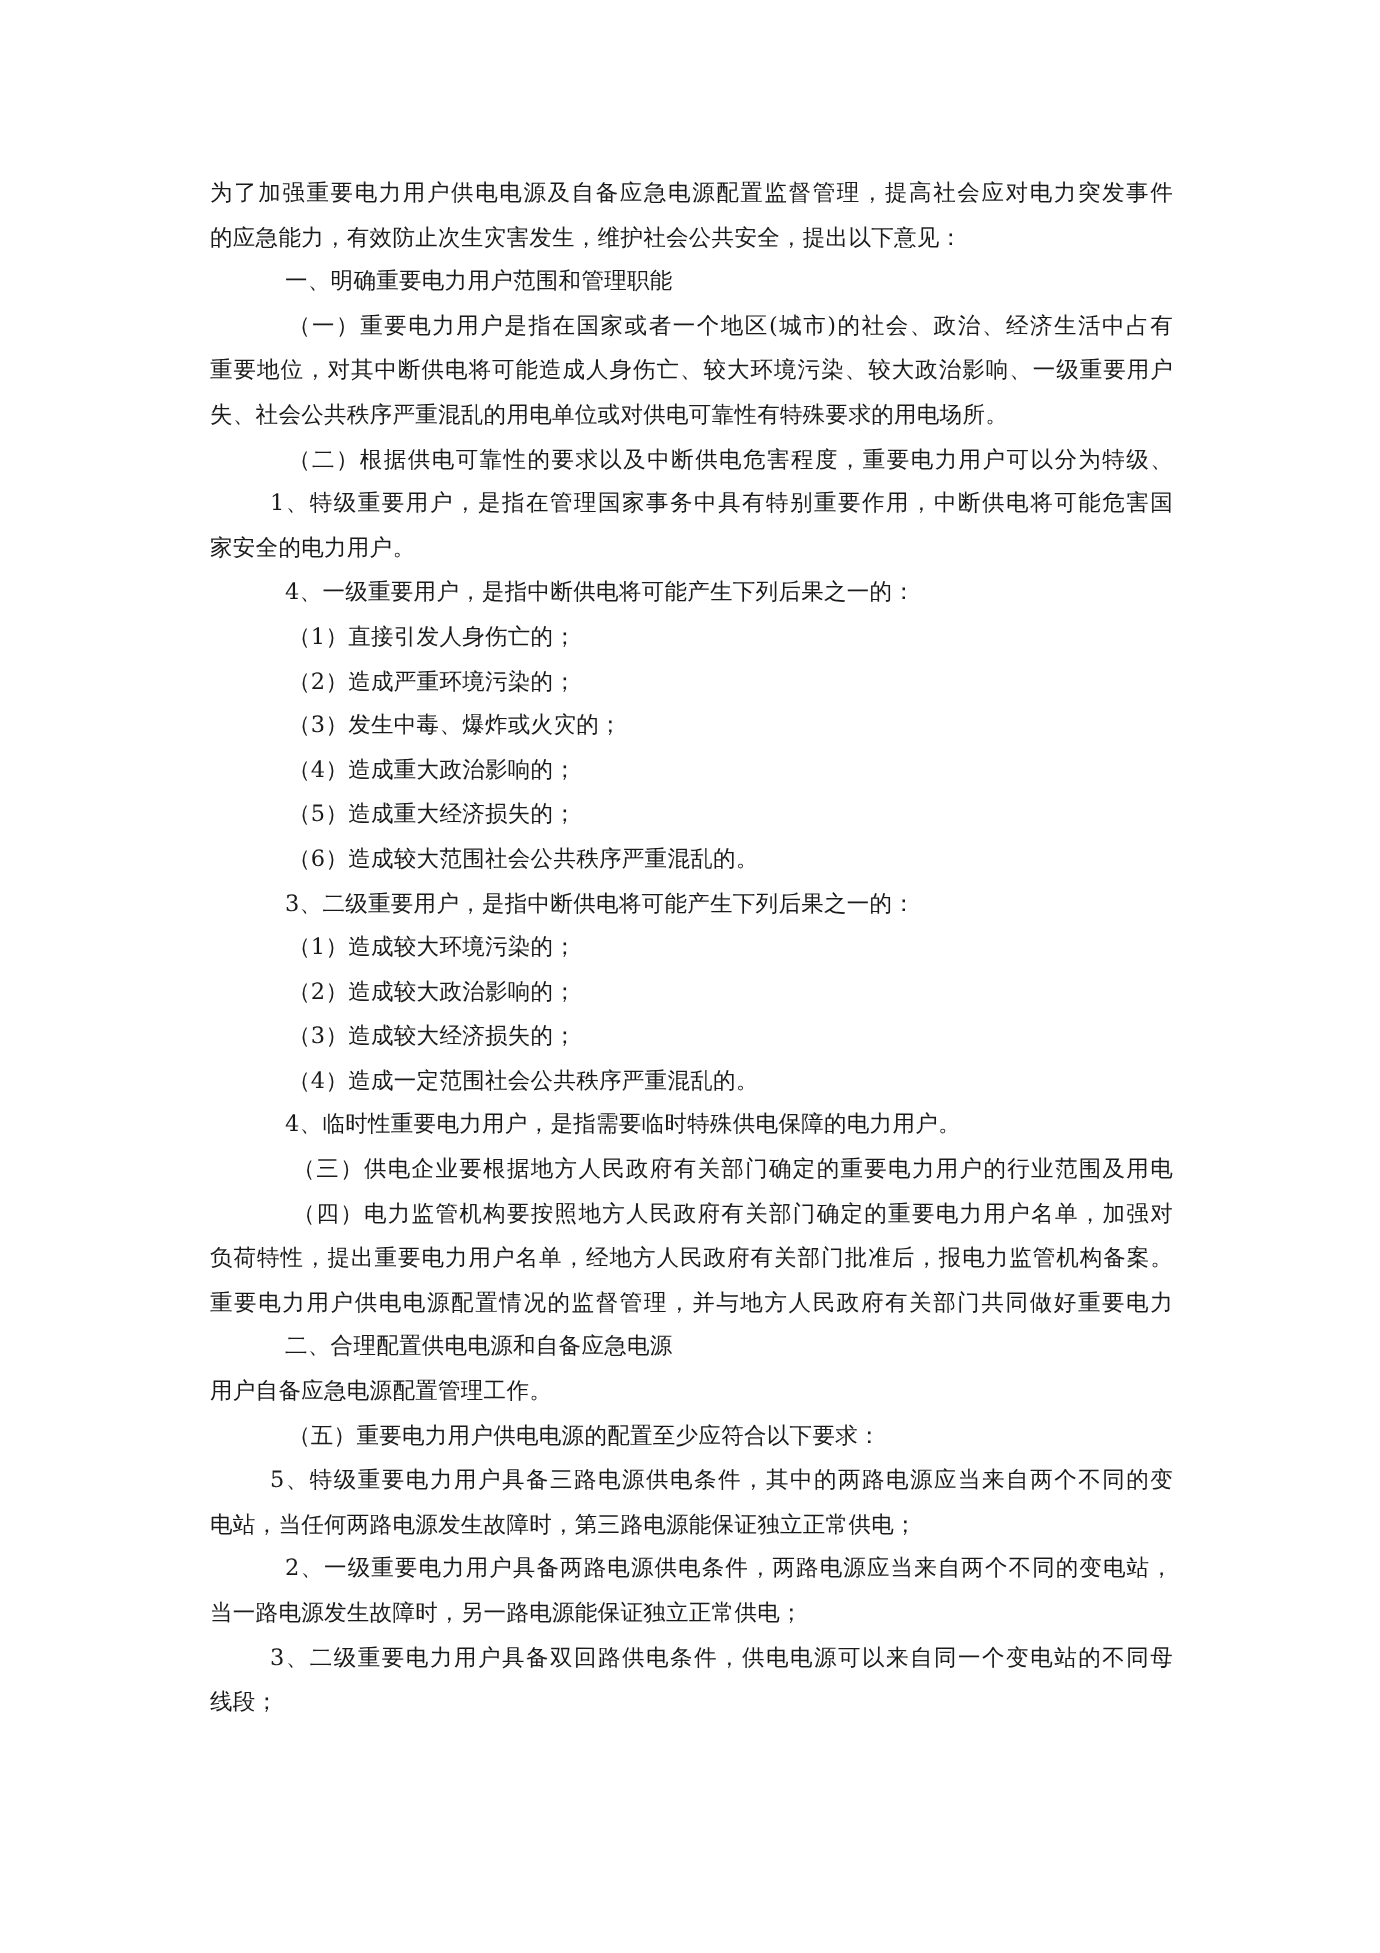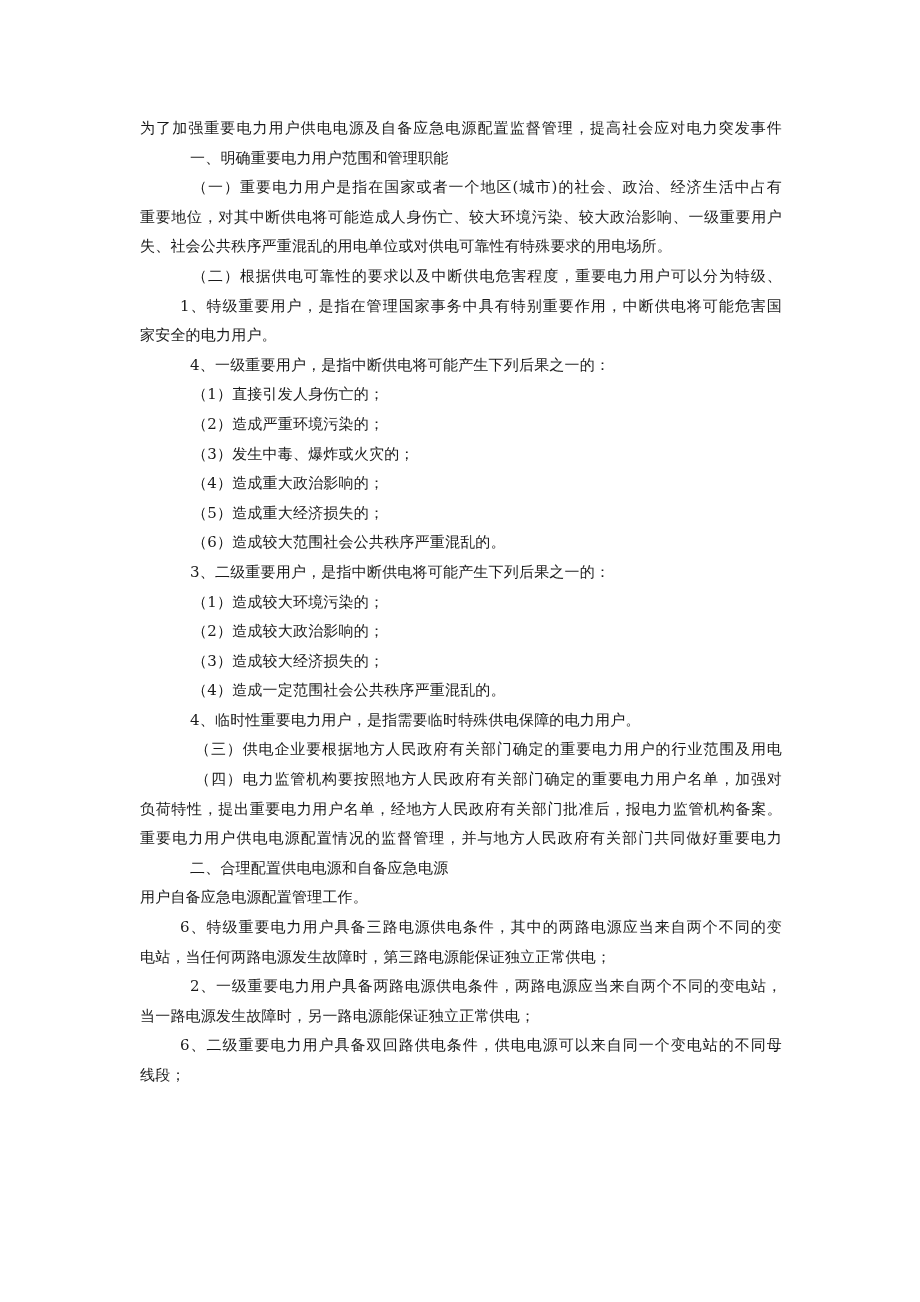--- a/index.html
+++ b/index.html
@@ -47,20 +47,21 @@
   .i52 { padding-left: 52px; }
   .i55 { padding-left: 55px; }
 </style>
 </head>
 <body>
 
 <div class="page">
   <div class="content">
 
     <div class="line i0 justify">为了加强重要电力用户供电电源及自备应急电源配置监督管理，提高社会应对电力突发事件</div>
+    <div class="line i0">的应急能力，有效防止次生灾害发生，维护社会公共安全，提出以下意见：</div>
 
     <div class="line i50">一、明确重要电力用户范围和管理职能</div>
 
     <div class="line i52 justify">（一）重要电力用户是指在国家或者一个地区(城市)的社会、政治、经济生活中占有</div>
     <div class="line i0 justify">重要地位，对其中断供电将可能造成人身伤亡、较大环境污染、较大政治影响、一级重要用户</div>
     <div class="line i0">失、社会公共秩序严重混乱的用电单位或对供电可靠性有特殊要求的用电场所。</div>
 
     <div class="line i52 justify">（二）根据供电可靠性的要求以及中断供电危害程度，重要电力用户可以分为特级、</div>
 
     <div class="line i40 justify">1、特级重要用户，是指在管理国家事务中具有特别重要作用，中断供电将可能危害国</div>
@@ -84,24 +85,25 @@
 
     <div class="line i55 justify">（三）供电企业要根据地方人民政府有关部门确定的重要电力用户的行业范围及用电</div>
     <div class="line i55 justify">（四）电力监管机构要按照地方人民政府有关部门确定的重要电力用户名单，加强对</div>
 
     <div class="line i0 justify">负荷特性，提出重要电力用户名单，经地方人民政府有关部门批准后，报电力监管机构备案。</div>
     <div class="line i0 justify">重要电力用户供电电源配置情况的监督管理，并与地方人民政府有关部门共同做好重要电力</div>
     <div class="line i50">二、合理配置供电电源和自备应急电源</div>
 
     <div class="line i0">用户自备应急电源配置管理工作。</div>
 
+    <div class="line i52">（五）重要电力用户供电电源的配置至少应符合以下要求：</div>
 
-    <div class="line i40 justify">6、特级重要电力用户具备三路电源供电条件，其中的两路电源应当来自两个不同的变</div>
+    <div class="line i40 justify">5、特级重要电力用户具备三路电源供电条件，其中的两路电源应当来自两个不同的变</div>
     <div class="line i0">电站，当任何两路电源发生故障时，第三路电源能保证独立正常供电；</div>
 
     <div class="line i50 justify">2、一级重要电力用户具备两路电源供电条件，两路电源应当来自两个不同的变电站，</div>
     <div class="line i0">当一路电源发生故障时，另一路电源能保证独立正常供电；</div>
 
-    <div class="line i40 justify">6、二级重要电力用户具备双回路供电条件，供电电源可以来自同一个变电站的不同母</div>
+    <div class="line i40 justify">3、二级重要电力用户具备双回路供电条件，供电电源可以来自同一个变电站的不同母</div>
     <div class="line i0">线段；</div>
 
   </div>
 </div>
 
 </body></html>

